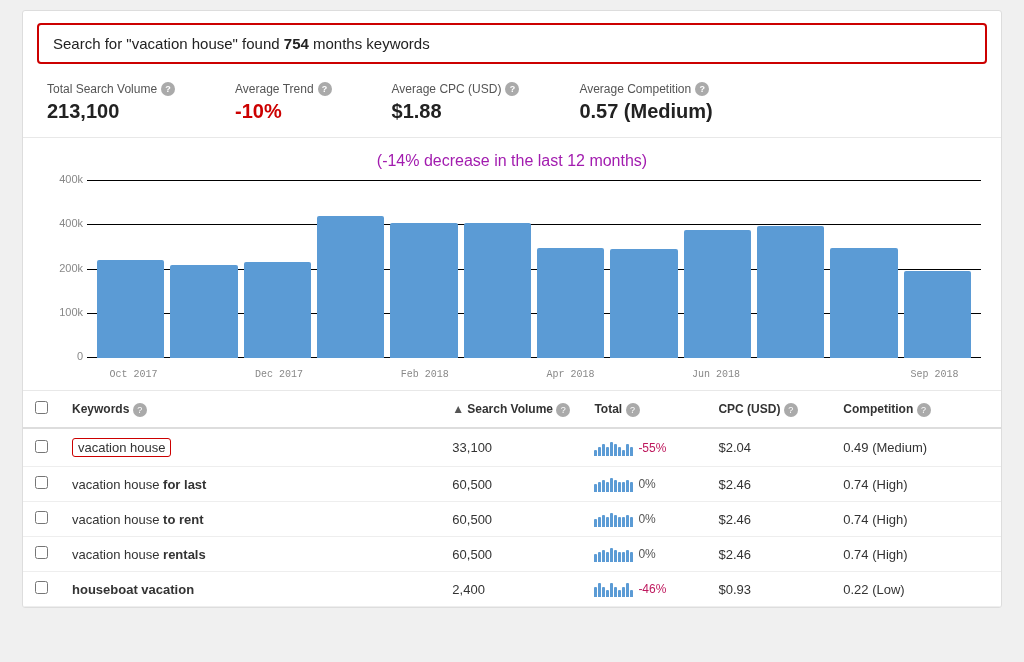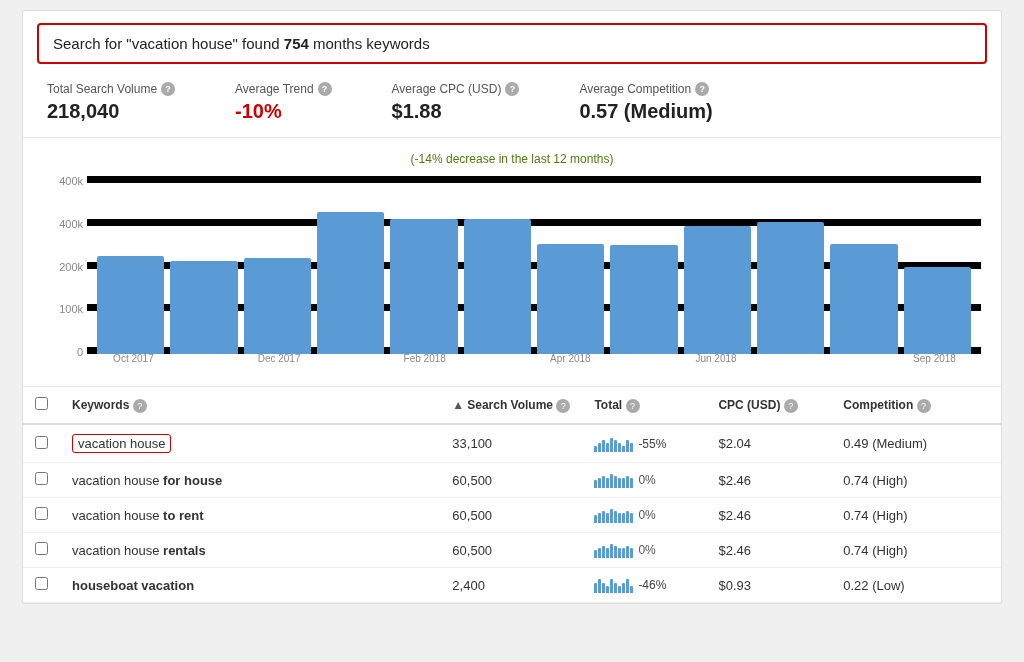--- a/index.html
+++ b/index.html
@@ -64,39 +64,39 @@
       font-size: 9px;
       font-weight: bold;
       cursor: pointer;
     }
     .chart-section {
       padding: 14px 20px 10px 20px;
       border-bottom: 1px solid #e8e8e8;
     }
     .chart-title {
       text-align: center;
-      font-size: 12px;
-      color: #4d7c0f;
+      font-size: 16px;
+      color: #a21caf;
       margin-bottom: 10px;
     }
     .chart-area {
       position: relative;
       height: 200px;
       display: flex;
       flex-direction: column;
     }
     .chart-grid {
       position: absolute;
       top: 0; left: 44px; right: 0; bottom: 22px;
       display: flex;
       flex-direction: column;
       justify-content: space-between;
     }
     .chart-grid-line {
-      border-top: 7px solid #000000;
+      border-top: 1px solid #000000;
       width: 100%;
       position: relative;
     }
     .chart-grid-label {
       position: absolute;
       left: -44px;
       top: -8px;
       font-size: 11px;
       color: #888;
       width: 40px;
@@ -118,24 +118,25 @@
       height: 100%;
       justify-content: flex-end;
     }
     .bar {
       width: 100%;
       background: #5b9bd5;
       border-radius: 2px 2px 0 0;
     }
     .x-labels {
       position: absolute;
-      bottom: 12px; left: 44px; right: 0;
+      bottom: 0; left: 44px; right: 0;
       display: flex;
       padding: 0 10px;
       height: 20px;
+      font-family: Liberation Mono, monospace;
     }
     .x-label {
       flex: 1;
       text-align: center;
       font-size: 10px;
       color: #888;
       display: flex;
       align-items: flex-end;
       justify-content: center;
     }
@@ -182,21 +183,21 @@
       align-items: flex-end;
       gap: 1px;
       height: 16px;
     }
     .mini-bar {
       background: #5b9bd5;
       width: 3px;
       border-radius: 1px 1px 0 0;
     }
     .trend-pct { font-size: 12px; }
-    .trend-pct.neg { color: #404040; }
+    .trend-pct.neg { color: #be185d; }
     .trend-pct.zero { color: #555; }
     .keyword-highlighted {
       border: 1.5px solid #cc0000;
       border-radius: 3px;
       padding: 1px 5px;
       display: inline-block;
     }
     input[type="checkbox"] {
       cursor: pointer;
       width: 13px;
@@ -210,21 +211,21 @@
 
   <div class="search-header">
     <span>Search for "vacation house" found </span><strong>754</strong><span> months keywords</span>
   </div>
 
   <div class="stats-row">
   <div class="stat-block">
     <div class="stat-label">
       Total Search Volume <span class="info-icon">?</span>
     </div>
-    <div class="stat-value">218,040</div>
+    <div class="stat-value">213,100</div>
   </div>
       <div class="stat-block">
     <div class="stat-label">
       Average Trend <span class="info-icon">?</span>
     </div>
     <div class="stat-value negative">-10%</div>
   </div>
       <div class="stat-block">
     <div class="stat-label">
       Average CPC (USD) <span class="info-icon">?</span>
@@ -364,21 +365,21 @@
                   <div class="mini-bar" style="height: 8.4px;"></div>
                 </div>
                 <span class="trend-pct neg">-55%</span>
               </div>
             </td>
             <td class="cpc-col">$2.04</td>
             <td class="comp-col">0.49 (Medium)</td>
           </tr>
           <tr>
             <td class="checkbox-col"><input type="checkbox" style=""></td>
-            <td class="keyword-col">vacation house <strong>for house</strong></td>
+            <td class="keyword-col">vacation house <strong>for last</strong></td>
             <td class="volume-col">60,500</td>
             <td class="trend-col">
               <div class="trend-cell">
                 <div class="trend-bar-mini">
                   <div class="mini-bar" style="height: 8px;"></div>
                   <div class="mini-bar" style="height: 10px;"></div>
                   <div class="mini-bar" style="height: 12px;"></div>
                   <div class="mini-bar" style="height: 10px;"></div>
                   <div class="mini-bar" style="height: 14px;"></div>
                   <div class="mini-bar" style="height: 12px;"></div>

